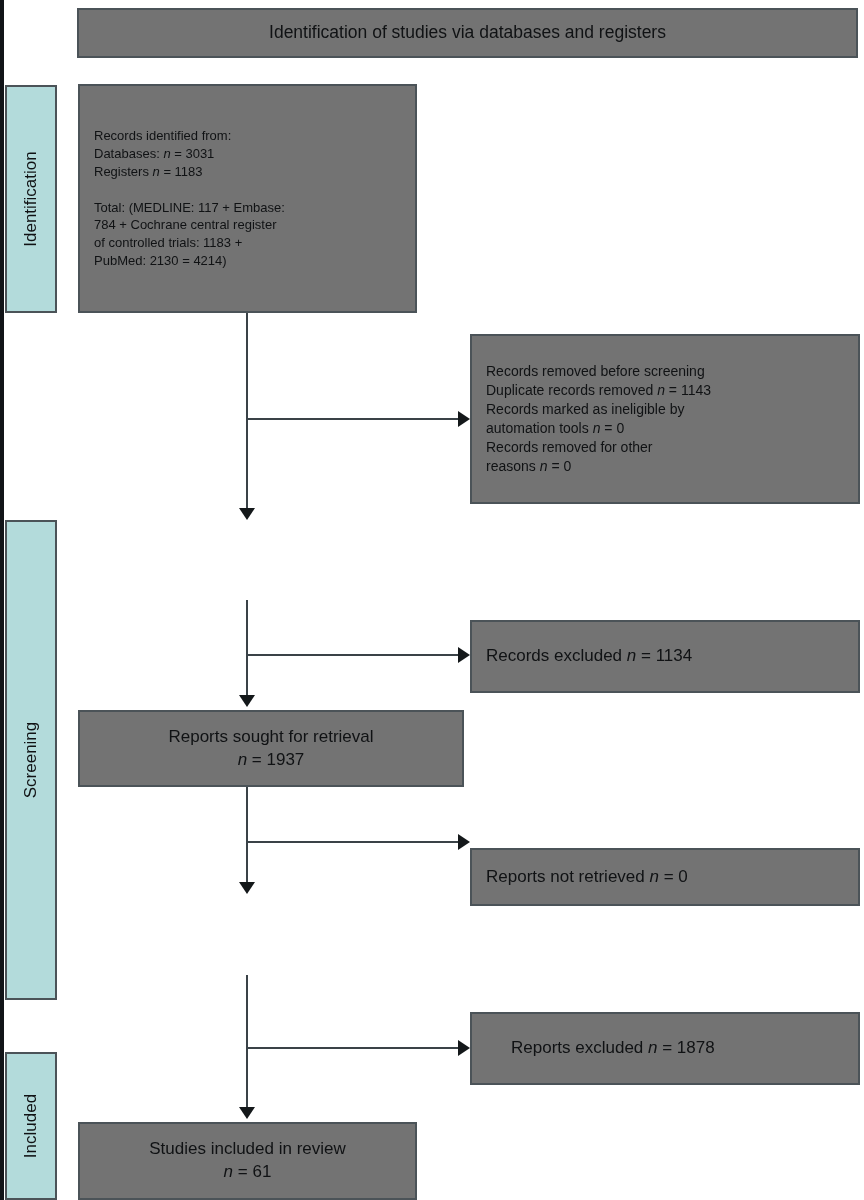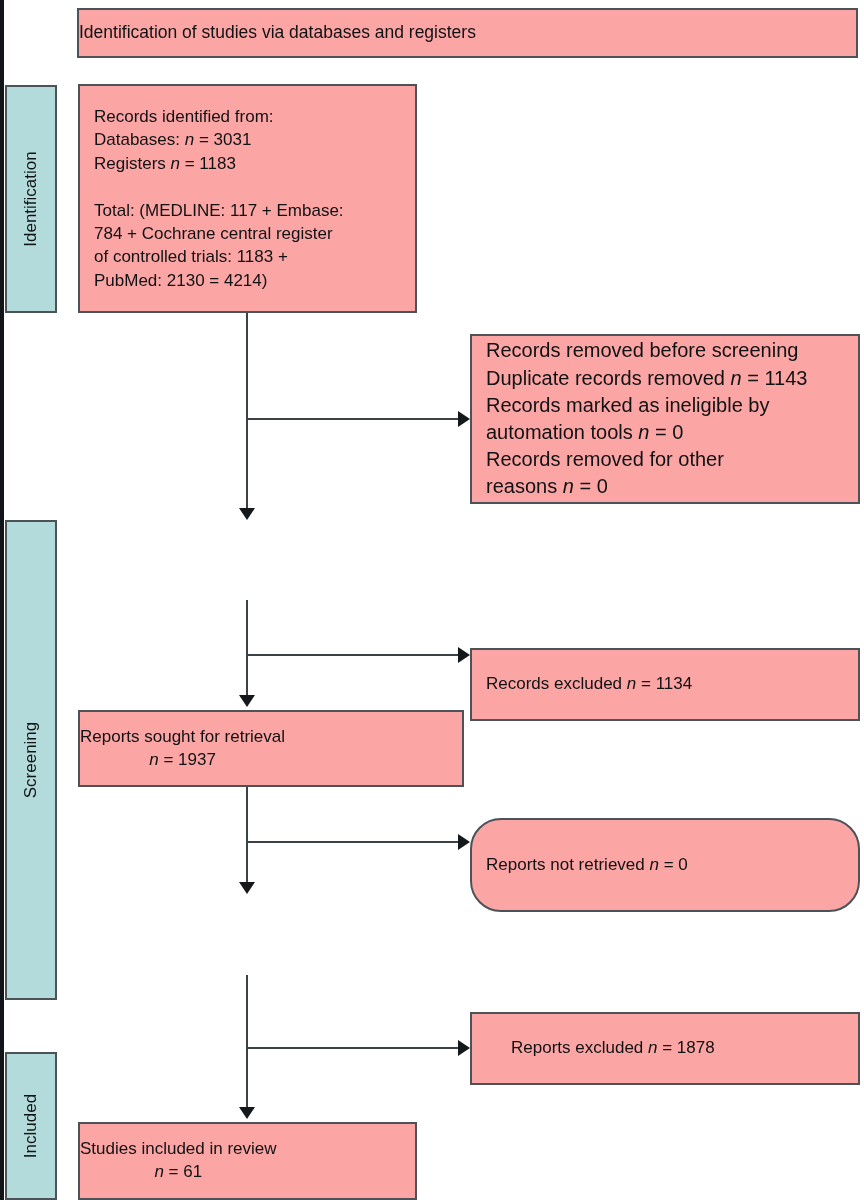--- a/index.html
+++ b/index.html
@@ -25,24 +25,25 @@
     left: 0px;
     top: 0px;
     width: 4px;
     height: 1200px;
     background: #111418;
   }
 
   
   .box {
     position: absolute;
-    background: #fca5a5;
+    background: #737373;
     border: 2px solid #4b5358;
     display: flex;
     align-items: center;
+    justify-content: center;
     color: #101214;
   }
 
   .box .txt {
     font-size: 17px;
     line-height: 1.33;
     color: #101214;
     white-space: pre-line;
   }
 
@@ -75,33 +76,33 @@
     white-space: nowrap;
     font-size: 17px;
     color: #101214;
   }
   #phase-identification { top: 85px;  height: 228px; }
   #phase-screening     { top: 520px; height: 480px; }
   #phase-included      { top: 1052px; height: 148px; }
 
   
   #box-records-identified { left: 78px; top: 84px;  width: 339px; height: 229px; }
-  #box-records-identified .txt { font-size: 17px; line-height: 1.38; }
+  #box-records-identified .txt { font-size: 13px; line-height: 1.38; }
 
   #box-records-screened   { left: 78px; top: 523px; width: 339px; height: 77px; }
   #box-reports-sought     { left: 78px; top: 710px; width: 386px; height: 77px; }
   #box-reports-assessed   { left: 78px; top: 897px; width: 339px; height: 78px; }
   #box-studies-included   { left: 78px; top: 1122px; width: 339px; height: 78px; }
 
   
   #box-records-removed  { left: 470px; top: 334px;  width: 390px; height: 170px; }
-  #box-records-removed .txt { font-size: 20px; line-height: 1.36; }
-
-  #box-records-excluded { left: 470px; top: 620px;  width: 390px; height: 73px; margin-top: 28px; }
-  #box-reports-notretrieved { left: 470px; top: 818px; width: 390px; height: 94px; border-radius: 31px; }
+  #box-records-removed .txt { font-size: 14px; line-height: 1.36; }
+
+  #box-records-excluded { left: 470px; top: 620px;  width: 390px; height: 73px; }
+  #box-reports-notretrieved { left: 470px; top: 848px; width: 390px; height: 58px; }
   #box-reports-excluded { left: 470px; top: 1012px; width: 390px; height: 73px; padding-left: 25px; }
 
   
   .vline {
     position: absolute;
     width: 2px;
     background: #3a4247;
   }
   .hline {
     position: absolute;

